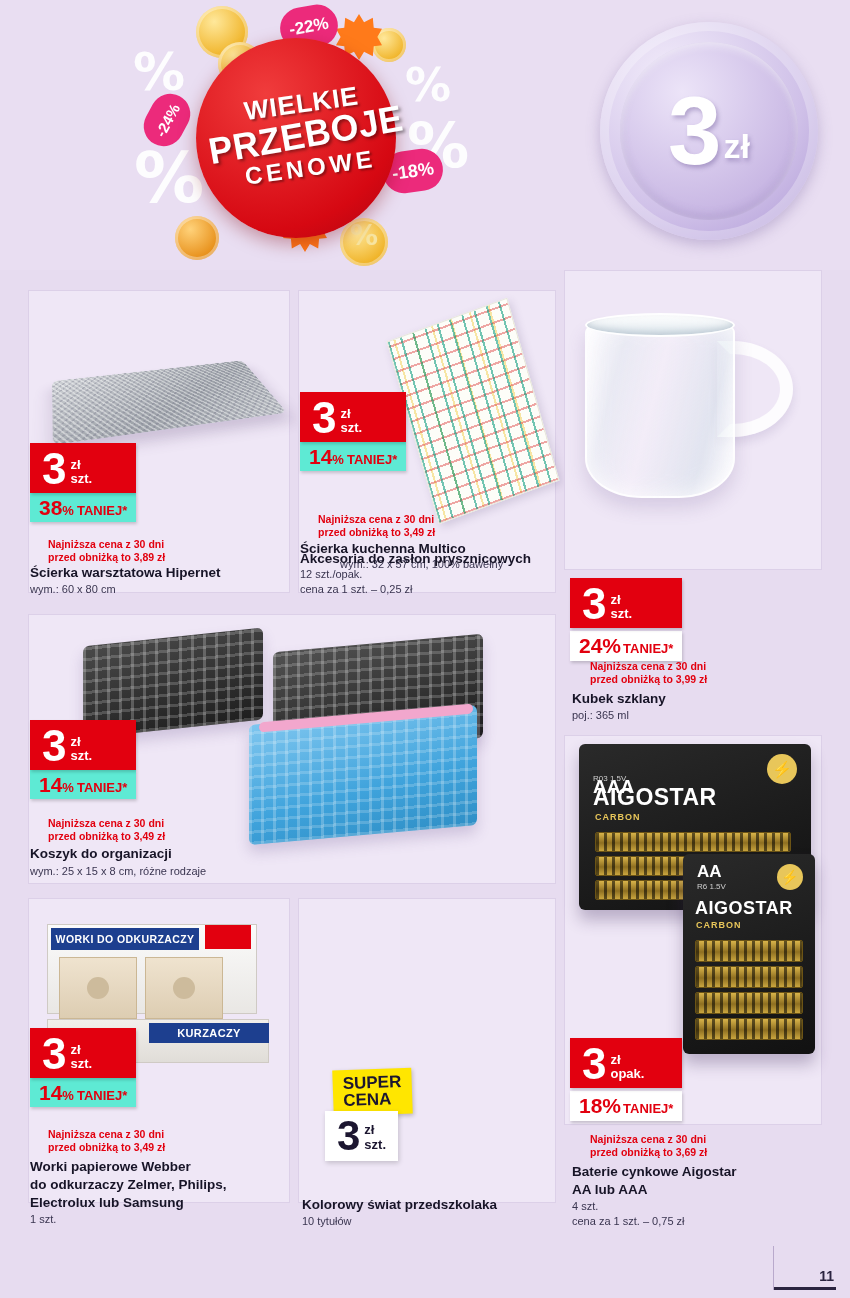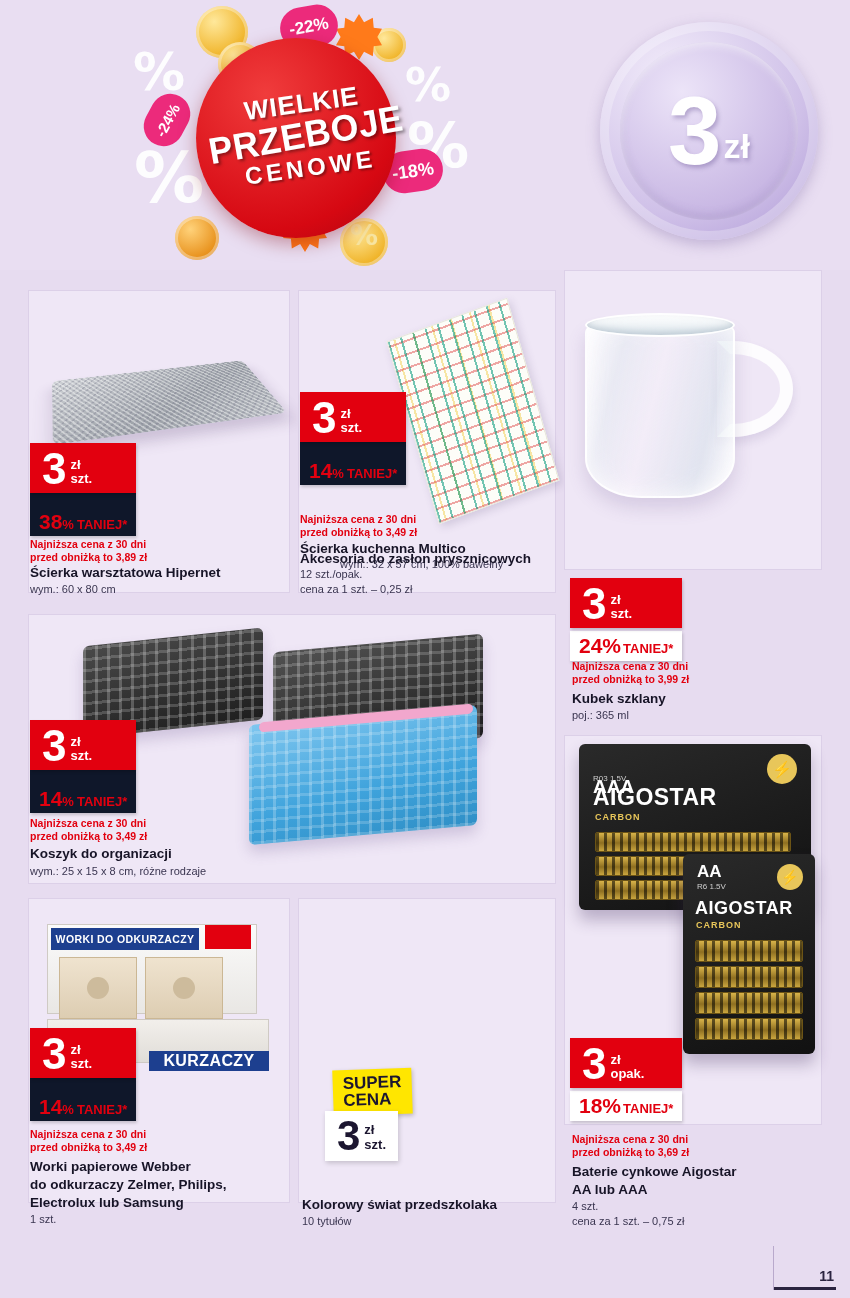--- a/index.html
+++ b/index.html
@@ -140,37 +140,38 @@
     padding: 3px 9px 3px 9px;
     font-weight: bold;
     display: inline-block;
     margin-top: 3px;
     box-shadow: 1px 2px 3px rgba(0,0,0,.18);
   }
   .tag-white .pc { font-size: 21px; color: #e2000f; }
   .tag-white .tj { font-size: 13px; color: #e2000f; margin-left: 2px; }
   .tagwrap { position: absolute; }
   .disc-yellow {
-    background: #0f172a;
+    background: #5eead4;
     color: #e2000f;
     font-weight: bold;
     display: inline-block;
-    padding: 17px 9px 2px 9px;
+    padding: 3px 9px 2px 9px;
     box-shadow: 1px 2px 3px rgba(0,0,0,.18);
   }
   .disc-yellow .n { font-size: 21px; }
   .disc-yellow .p { font-size: 13px; }
   .disc-yellow .t { font-size: 13px; margin-left: 3px; }
 
   .lowest {
     color: #e2000f;
     font-size: 10.5px;
     line-height: 1.25;
     font-weight: bold;
     position: absolute;
+    margin-left: 18px;
   }
   .prodname {
     position: absolute;
     color: #171427;
     font-size: 13.5px;
     font-weight: bold;
     line-height: 1.3;
   }
   .proddesc {
     position: absolute;
@@ -511,21 +512,21 @@
   <div class="box-front" style="left:18px; top:25px; width:210px; height:90px;"></div>
   <div class="box-label" style="left:22px; top:29px; width:148px; height:22px;">
     <span>WORKI DO ODKURZACZY</span>
   </div>
   <div style="position:absolute; left:176px; top:26px; width:46px; height:24px; background:#e2000f;"></div>
   <div class="bag" style="left:30px; top:58px; width:78px; height:62px;"></div>
   <div class="bag" style="left:116px; top:58px; width:78px; height:62px;"></div>
   <div style="position:absolute; left:58px; top:78px; width:22px; height:22px; border-radius:50%; background:#cdbb9c;"></div>
   <div style="position:absolute; left:144px; top:78px; width:22px; height:22px; border-radius:50%; background:#cdbb9c;"></div>
   <div class="box-front" style="left:18px; top:120px; width:222px; height:44px; background:linear-gradient(180deg,#f2efeb,#e0ddd8);"></div>
-  <div class="box-label" style="left:120px; top:124px; width:120px; height:20px; font-size:16px;margin-top:28px;">
+  <div class="box-label" style="left:120px; top:124px; width:120px; height:20px; font-size:11px;">
     <span>KURZACZY</span>
   </div>
 </div>
 <div class="tagwrap" style="left:30px; top:1028px;">
   <div class="tag" style="position:relative;">
     <div class="row1">
       <span class="big">3</span>
       <span class="unit">
         <span class="u1">zł</span>
         <span class="u2">szt.</span>

